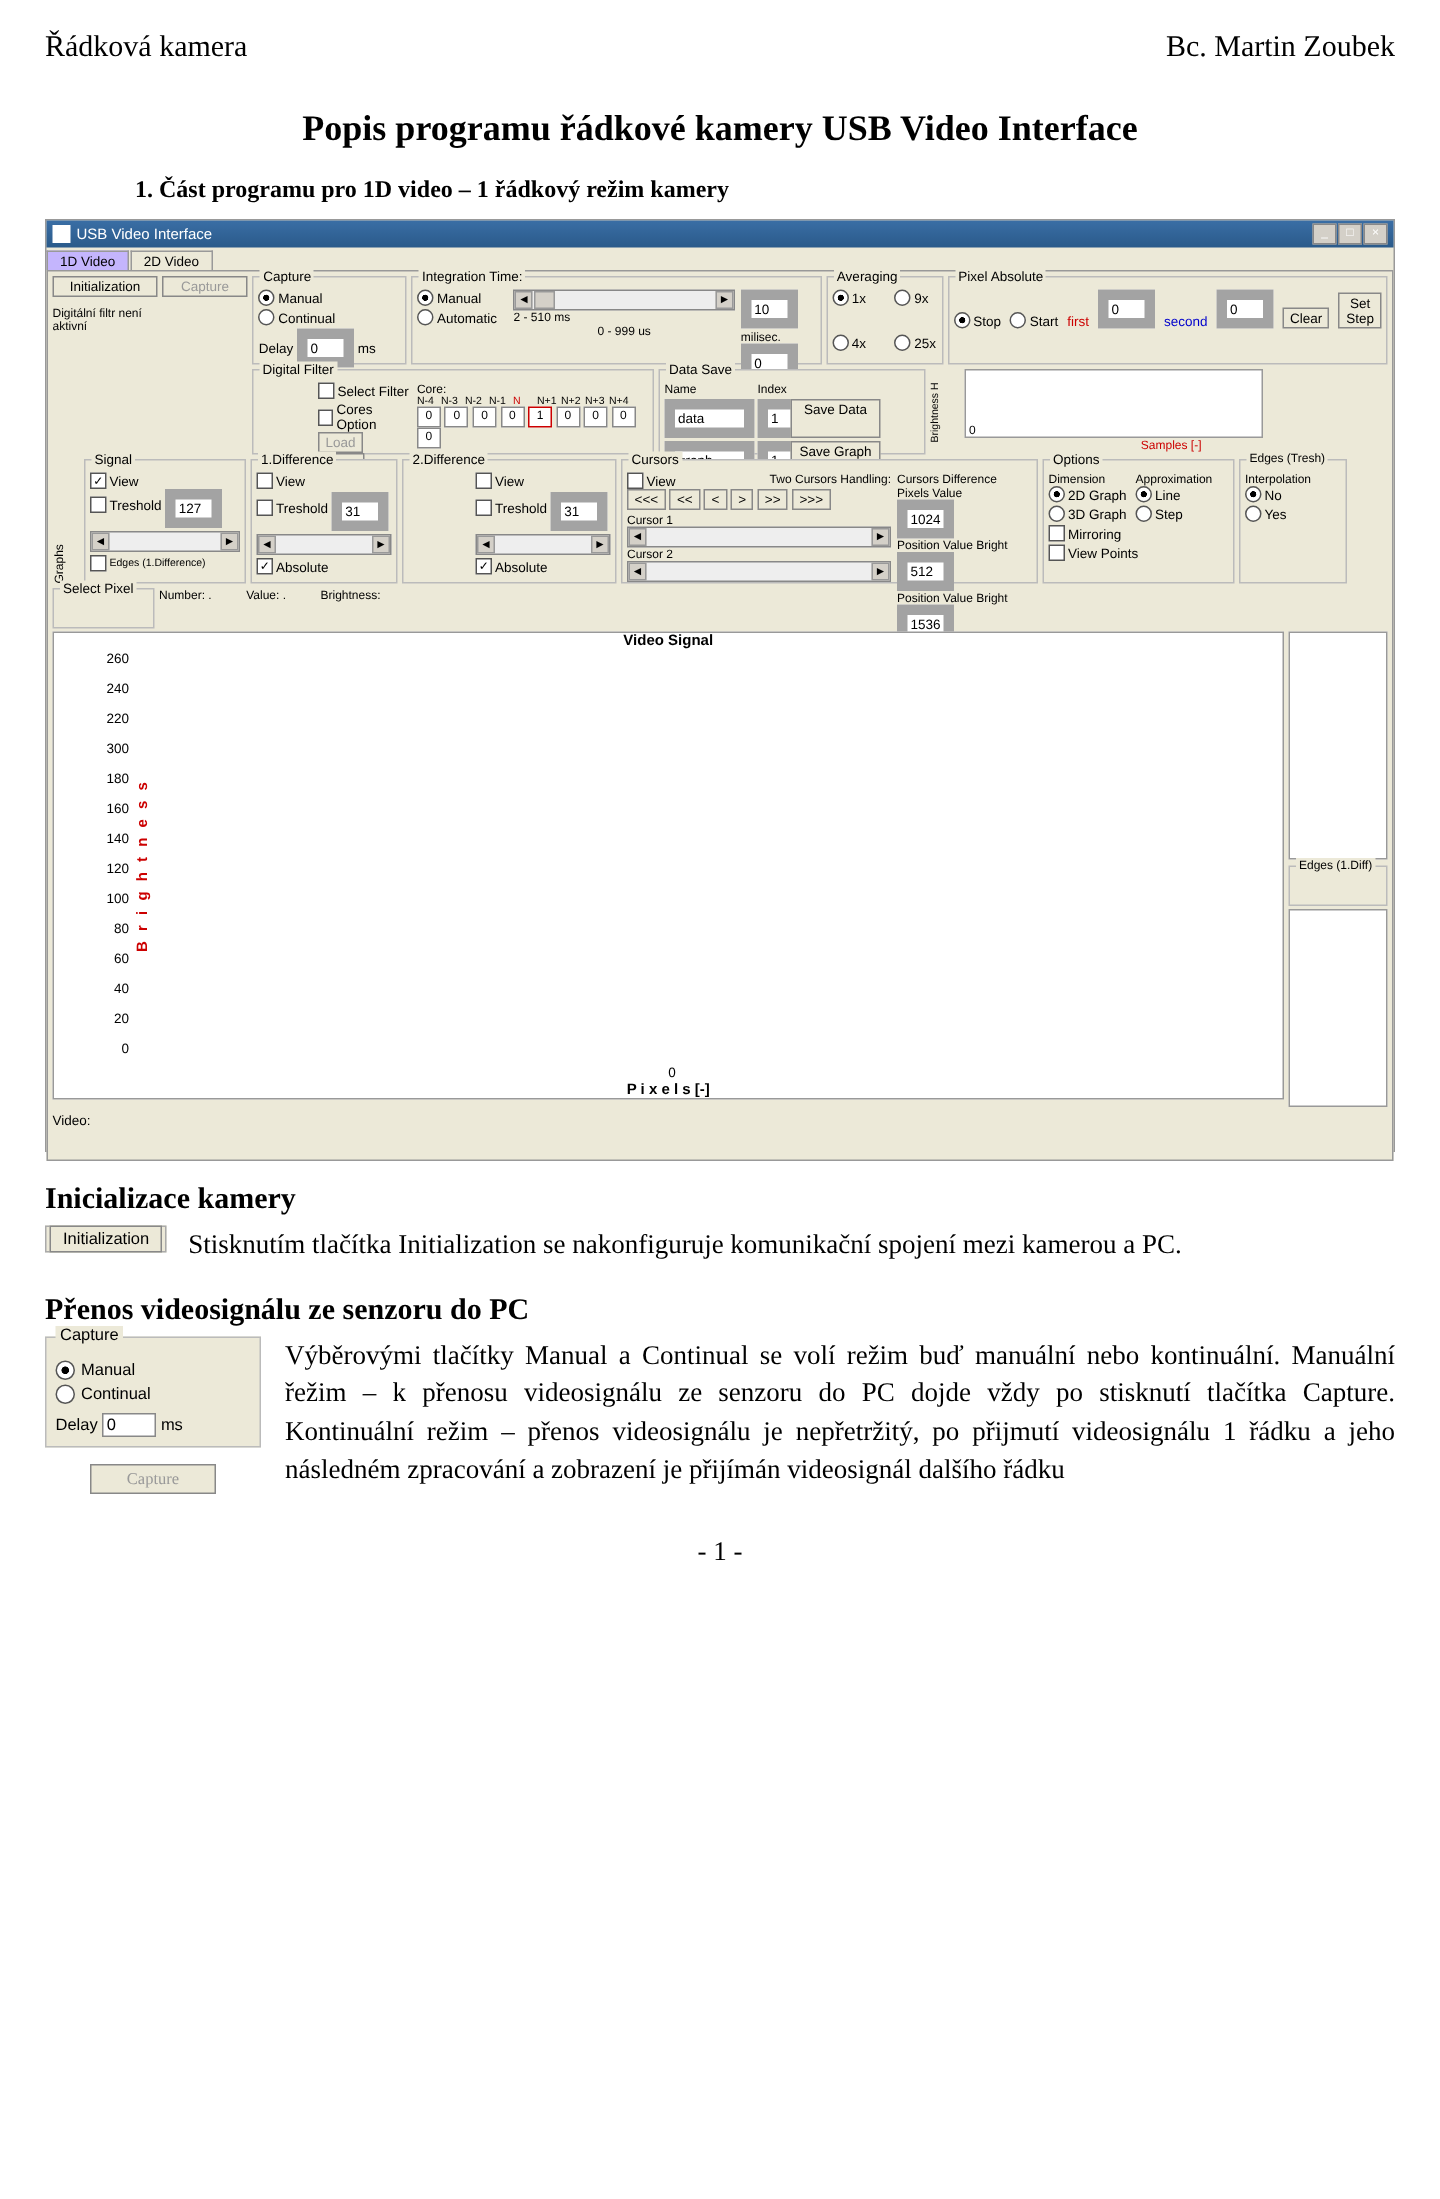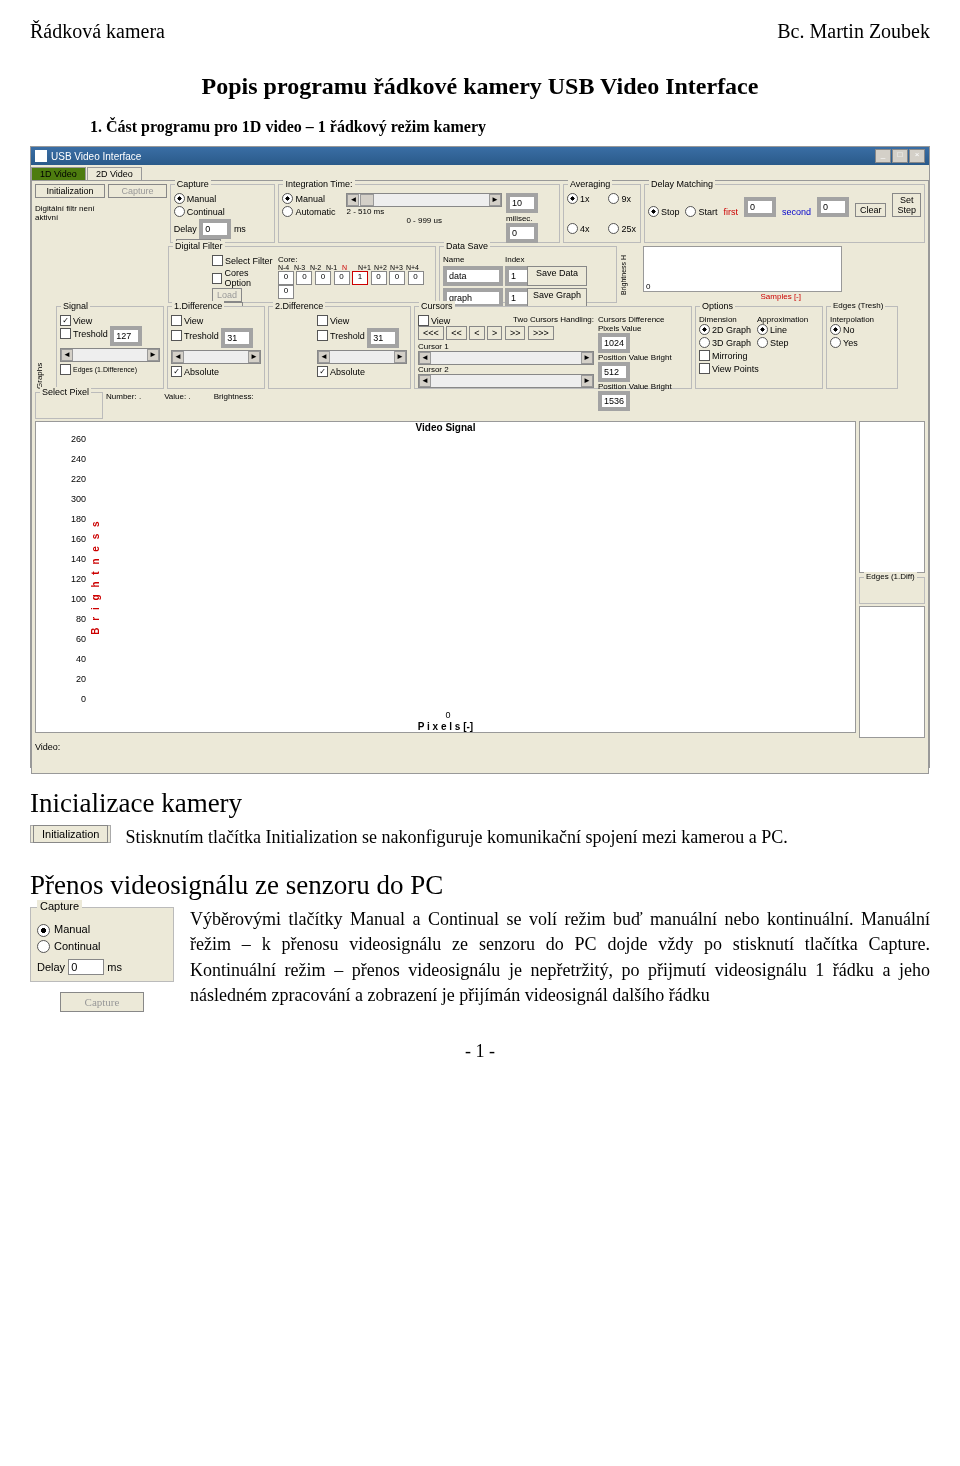--- a/index.html
+++ b/index.html
@@ -44,21 +44,21 @@
     display: flex;
     align-items: center;
   }
   .titlebar .ticon {
     width: 12px; height: 12px; background: #fff; margin-right: 4px;
   }
   .winbtns { margin-left: auto; display: flex; gap: 1px; }
   .winbtn { width: 14px; height: 12px; background: #d4d0c8; border: 1px solid #888; font-size: 8px; text-align: center; line-height: 10px; }
   .tabs { display: flex; margin-top: 2px; }
   .tab { border: 1px solid #999; border-bottom: none; padding: 1px 8px; background: #ece9d8; margin-right: 1px; font-size: 9px; }
-  .tab.active { background: #4d7c0f; }
+  .tab.active { background: #c4b5fd; }
   .panel { border: 1px solid #999; background: #ece9d8; padding: 3px; }
   .row { display: flex; gap: 3px; }
   .grp {
     border: 1px solid #bbb;
     position: relative;
     padding: 8px 3px 3px 3px;
     background: #ece9d8;
   }
   .grp-title {
     position: absolute;
@@ -71,21 +71,21 @@
   .btn {
     border: 1px solid #888;
     background: #ece9d8;
     padding: 1px 4px;
     font-size: 9px;
     display: inline-block;
     text-align: center;
   }
   .btn.disabled { color: #999; }
   .txtin {
-    border: 4px solid #a3a3a3;
+    border: 7px solid #a3a3a3;
     background: #fff;
     padding: 0 2px;
     font-size: 9px;
     display: inline-block;
     min-width: 20px;
     height: 12px;
     line-height: 12px;
   }
   .radio, .check {
     display: inline-flex;
@@ -132,22 +132,22 @@
   .chart-title {
     text-align: center; font-weight: bold; font-size: 10px;
   }
   .chart-xlabel {
     text-align: center; font-weight: bold; font-size: 10px;
   }
   .ytick {
     position: absolute; left: 30px; font-size: 9px; text-align: right; width: 20px;
   }
   .section-head {
-    font-size: 27px;
-    font-weight: normal;
+    font-size: 20px;
+    font-weight: bold;
     margin: 20px 0 6px 0;
   }
   .para {
     font-size: 18px;
     text-align: justify;
     line-height: 1.4;
   }
   .init-row { display: flex; gap: 14px; align-items: flex-start; margin-bottom: 18px; }
   .ui-chunk {
     font-family: Tahoma, Arial, sans-serif;
@@ -286,21 +286,21 @@
           <span class="radio">
               <span>4x</span>
             </span>
           <span class="radio">
               <span>25x</span>
             </span>
         </div>
       </div>
 
       <div class="grp" style="flex:1;height:46px;">
-        <span class="grp-title">Delay Matching</span>
+        <span class="grp-title">Pixel Absolute</span>
         <div style="display:flex;align-items:flex-end;gap:6px;">
           <span class="radio sel">
               <span>Stop</span>
             </span>
           <span class="radio">
               <span>Start</span>
             </span>
           <span class="redtext">first</span>
           <span class="txtin">0</span>
           <span class="bluetext">second</span>

